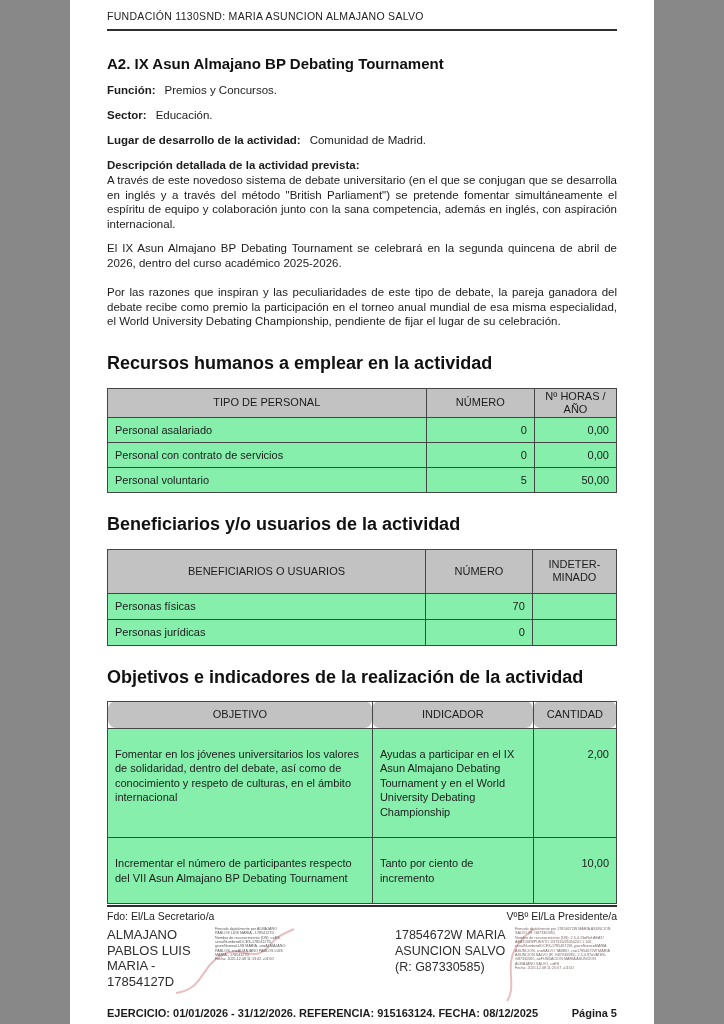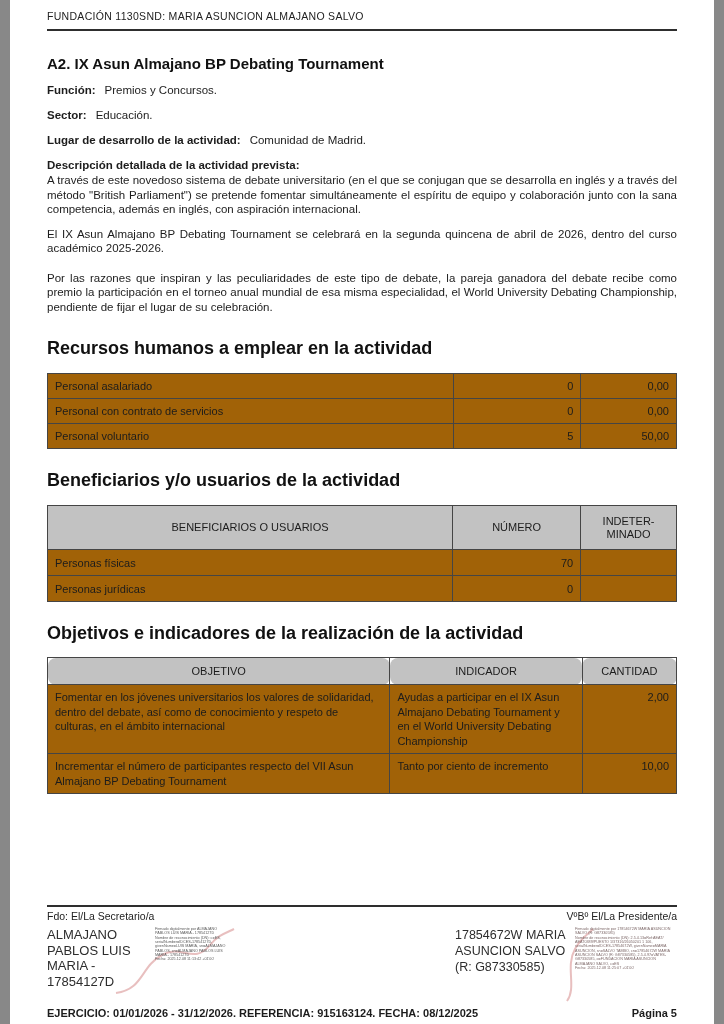--- a/index.html
+++ b/index.html
@@ -1,19 +1,19 @@
 <!DOCTYPE html>
 <html><head>
 <meta charset="utf-8">
 <style>
   * { margin:0; padding:0; box-sizing:border-box; }
   html,body { background:#888; }
   .page {
     position:relative;
-    width:704px; height:1024px;
+    width:584px; height:1024px;
     margin:0 auto;
     background:#ffffff;
     font-family:"Liberation Sans", sans-serif;
     color:#1c1c1c;
     overflow:hidden;
   }
   .content { padding:0 37px; }
 
   .doc-header { padding-top:10px; font-size:10.5px; letter-spacing:0.3px; color:#222; }
   .header-rule { margin-top:7px; height:2px; background:#2e2e2e; }
@@ -31,31 +31,31 @@
   .para.p3 { margin-top:15px; }
 
   .section-title { font-size:18px; font-weight:bold; color:#111; }
   .st-recursos { margin-top:24px; }
   .st-beneficiarios { margin-top:21px; }
   .st-objetivos { margin-top:21px; }
 
   table { border-collapse:collapse; table-layout:fixed; margin-top:14px; }
   th, td { border:1px solid #454545; font-weight:normal; font-size:11px; }
   th { background:#c2c2c2; text-align:center; vertical-align:middle; white-space:pre-line; line-height:13px; }
-  td { background:#a16207; }
+  td { background:#86efac; }
   .cell-text { text-align:left; padding:4px 7px; }
   .cell-num  { text-align:right; padding:4px 7px; }
 
   .t-recursos th { height:29px; }
   .t-recursos td { height:25px; }
   .t-benef th { height:44px; }
   .t-benef td { height:26px; }
   .t-obj { margin-top:13px; }
   .t-obj th { height:27px;border-radius:8px; }
-  .t-obj td { vertical-align:top; line-height:14.5px; padding:5px 7px; }
+  .t-obj td { vertical-align:top; line-height:14.5px; padding:18px 7px; }
   .t-obj .row-tall td { height:64px; }
   .t-obj .row-short td { height:38px; }
 
   .footer { position:absolute; left:37px; right:37px; top:905px; }
   .footer-rule { height:2px; background:#2e2e2e; }
   .footer-labels { display:flex; justify-content:space-between; margin-top:3px; font-size:10.5px; color:#222; }
   .sig-row { display:flex; justify-content:space-between; margin-top:5px; }
   .sig-block { display:flex; }
   .sig-name { font-size:13px; line-height:15.5px; color:#2d2d2d; }
   .sig-name.left { width:102px; }
@@ -97,20 +97,25 @@
     <div class="para p3">Por las razones que inspiran y las peculiaridades de este tipo de debate, la pareja ganadora del debate recibe como premio la participación en el torneo anual mundial de esa misma especialidad, el World University Debating Championship, pendiente de fijar el lugar de su celebración.</div>
 
     <div class="section-title st-recursos">Recursos humanos a emplear en la actividad</div>
     <table class="t-recursos">
       <colgroup>
           <col style="width:421px">
           <col style="width:132px">
           <col style="width:98px">
         </colgroup>
       <tbody>
+          <tr>
+        <th>TIPO DE PERSONAL</th>
+        <th>NÚMERO</th>
+        <th>Nº HORAS / AÑO</th>
+      </tr>
       <tr>
         <td class="cell-text">Personal asalariado</td>
         <td class="cell-num">0</td>
         <td class="cell-num">0,00</td>
       </tr>
       <tr>
         <td class="cell-text">Personal con contrato de servicios</td>
         <td class="cell-num">0</td>
         <td class="cell-num">0,00</td>
       </tr>

